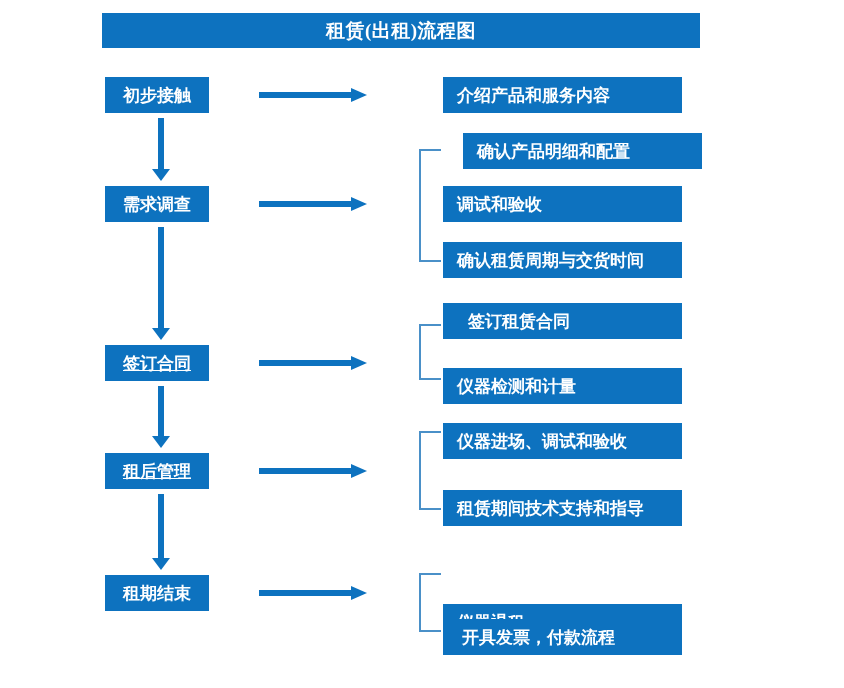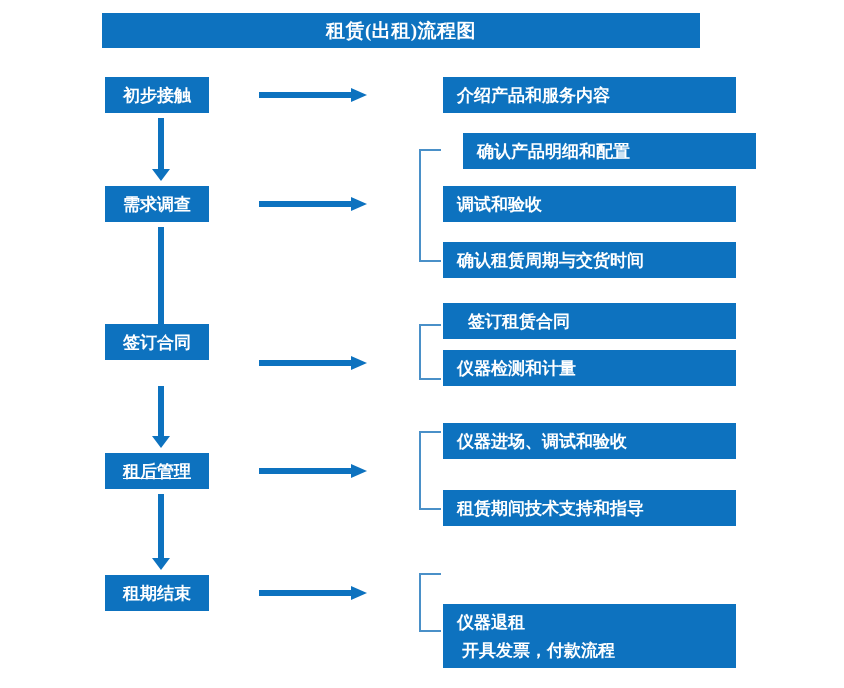--- a/index.html
+++ b/index.html
@@ -47,21 +47,21 @@
   .node.left {
     justify-content: center;
     left: 105px;
     width: 104px;
     height: 36px;
     font-size: 17px;
   }
   .node.right {
     justify-content: flex-start;
     left: 443px;
-    width: 293px;
+    width: 239px;
     height: 36px;
     padding-left: 14px;
     font-size: 17px;
   }
   
   .h-arrow {
     position: absolute;
     height: 14px;
     width: 110px;
   }
@@ -117,21 +117,21 @@
 </style>
 </head>
 <body>
 
 <div id="canvas">
 
   <div class="title-bar">租赁(出租)流程图</div>
 
   <div class="node left" style="top:77px;">初步接触</div>
   <div class="node left" style="top:186px;">需求调查</div>
-  <div class="node left" style="top:324px;">签订合同</div>
+  <div class="node left" style="top:345px;text-decoration:underline;">签订合同</div>
   <div class="node left" style="top:453px;text-decoration:underline;">租后管理</div>
   <div class="node left" style="top:575px;">租期结束</div>
 
   <div class="v-arrow" style="left:152px; top:118px; height:63px;">
     <div class="shaft" style="height:51px;"></div>
     <div class="head" style="top:51px;"></div>
   </div>
   <div class="v-arrow" style="left:152px; top:227px; height:113px;">
     <div class="shaft" style="height:101px;"></div>
     <div class="head" style="top:101px;"></div>
@@ -171,21 +171,21 @@
   <div class="bracket" style="top:431px; height:79px;"></div>
   <div class="bracket" style="top:573px; height:59px;"></div>
 
   <div class="node right" style="top:77px;">介绍产品和服务内容</div>
 
   <div class="node right" style="top:133px;margin-left:20px;">确认产品明细和配置</div>
   <div class="node right" style="top:186px;">调试和验收</div>
   <div class="node right" style="top:242px;">确认租赁周期与交货时间</div>
 
   <div class="node right" style="top:303px;padding-left:25px;">签订租赁合同</div>
-  <div class="node right" style="top:350px;">仪器检测和计量</div>
+  <div class="node right" style="top:368px;">仪器检测和计量</div>
 
   <div class="node right" style="top:423px;">仪器进场、调试和验收</div>
   <div class="node right" style="top:490px;">租赁期间技术支持和指导</div>
 
   <div class="node right" style="top:562px;margin-top:42px;">仪器退租</div>
-  <div class="node right" style="top:632px;padding-left:19px;">开具发票，付款流程</div>
+  <div class="node right" style="top:619px;padding-left:19px;">开具发票，付款流程</div>
 
 </div>
 
 </body></html>

